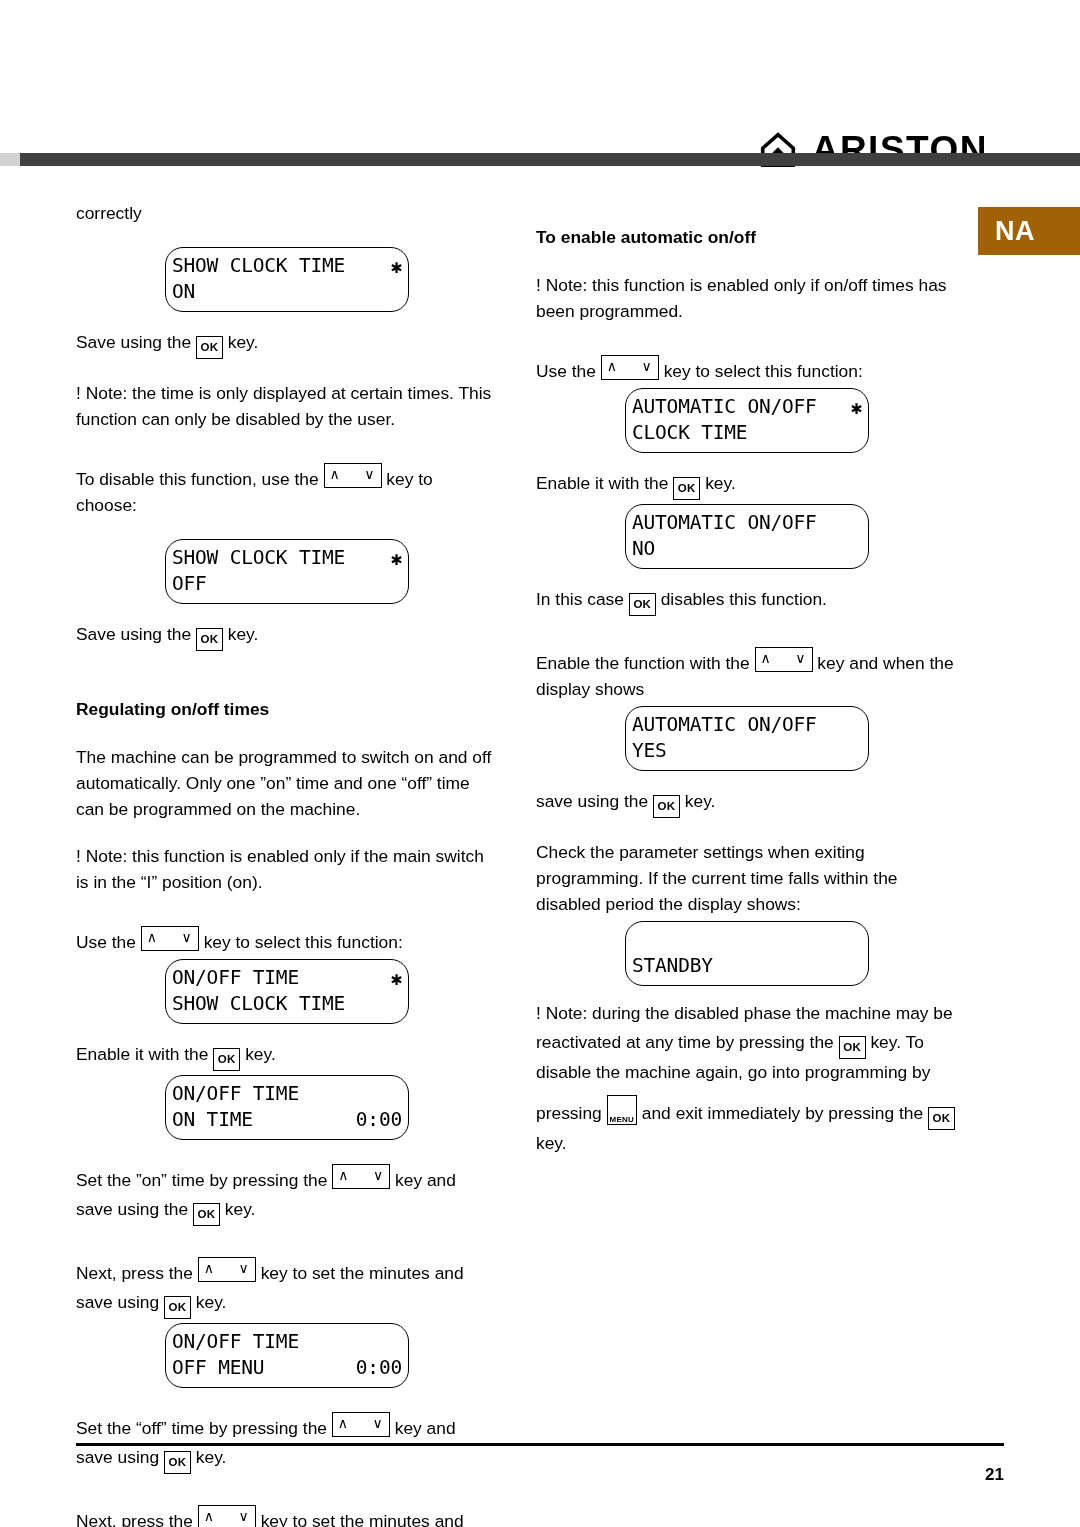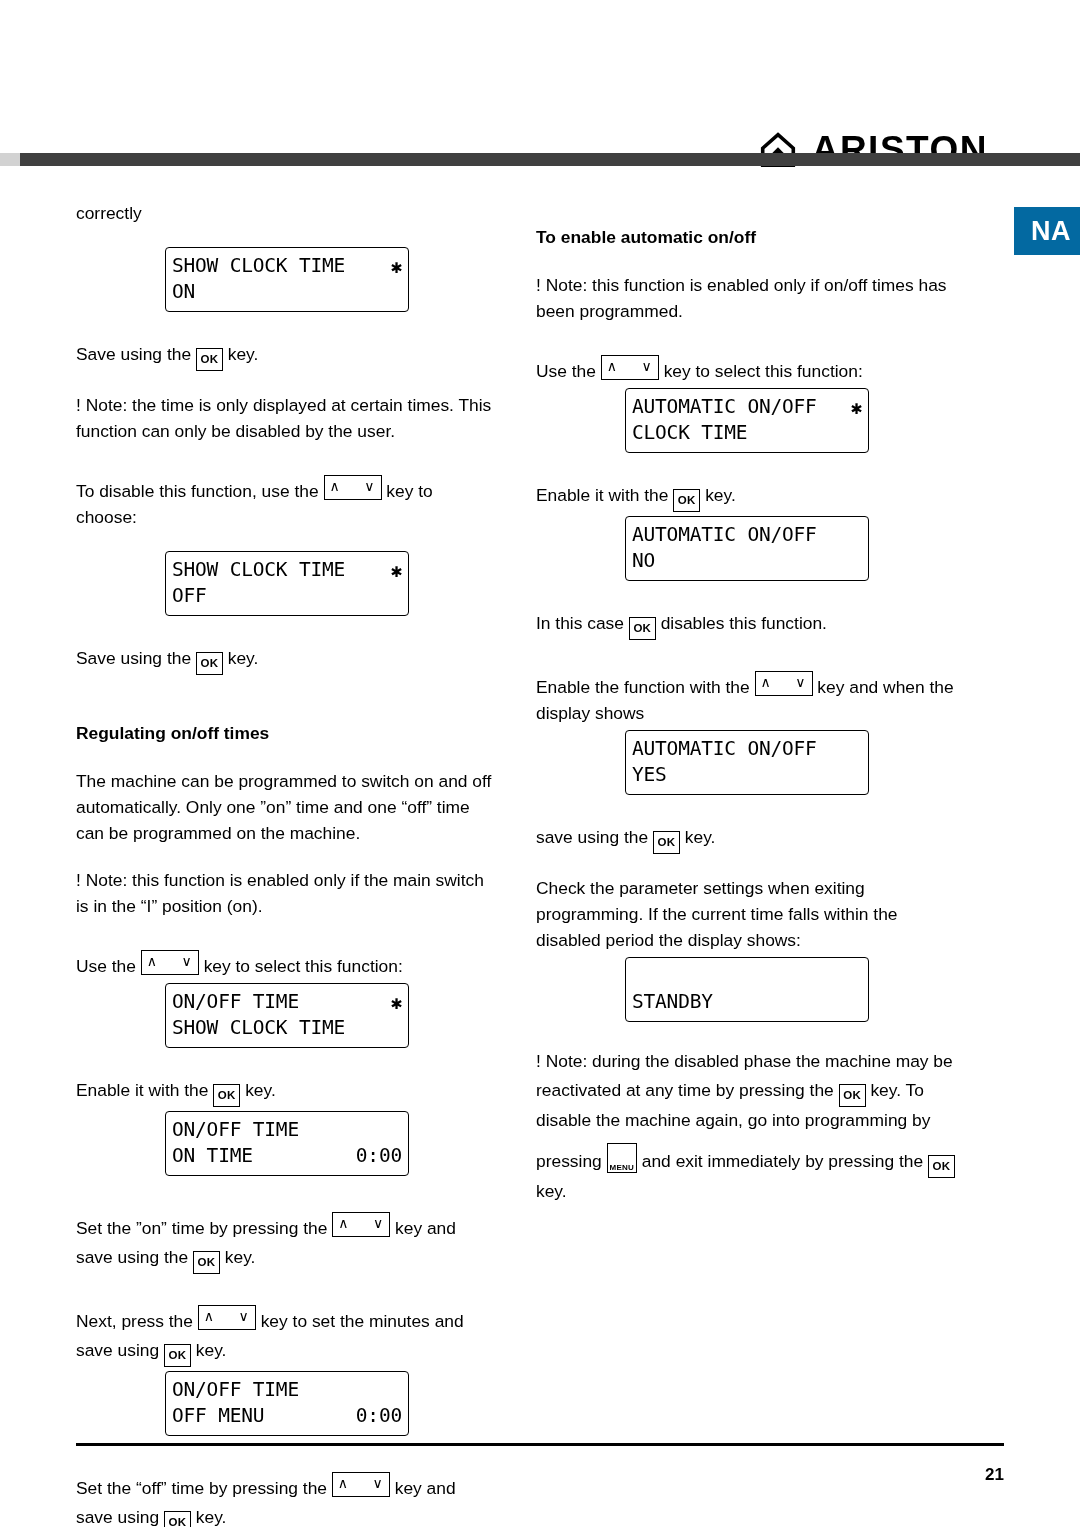--- a/index.html
+++ b/index.html
@@ -55,23 +55,23 @@
     width: 20px;
     height: 13px;
     background: #d2d2d2;
   }
 
   
   .section-badge {
     position: absolute;
     right: 0;
     top: 207px;
-    width: 66px;
+    width: 102px;
     height: 48px;
-    background: #0369a1;
+    background: #a16207;
     color: #ffffff;
     font-size: 27px;
     font-weight: bold;
     display: flex;
     align-items: center;
     padding-left: 17px;
     box-sizing: border-box;
     letter-spacing: 0.5px;
   }
 
@@ -139,24 +139,24 @@
   .key-updown .ud-up {
     position: absolute; left: 5px; top: 0; line-height: 21px;
   }
   .key-updown .ud-dn {
     position: absolute; right: 6px; top: 0; line-height: 21px;
   }
 
   
   .lcd {
     border: 1.8px solid #000;
-    border-radius: 4px;
+    border-radius: 18px;
     width: 244px;
     box-sizing: border-box;
-    margin: 4px 0 12px 89px;
+    margin: 4px 0 0 89px;
     padding: 5px 0 6px 0;
     background: #fff;
   }
   .lcd-line {
     font-family: "DejaVu Sans Mono", monospace;
     font-size: 19.5px;
     line-height: 26px;
     letter-spacing: -0.2px;
     white-space: pre;
     padding-left: 6px;

